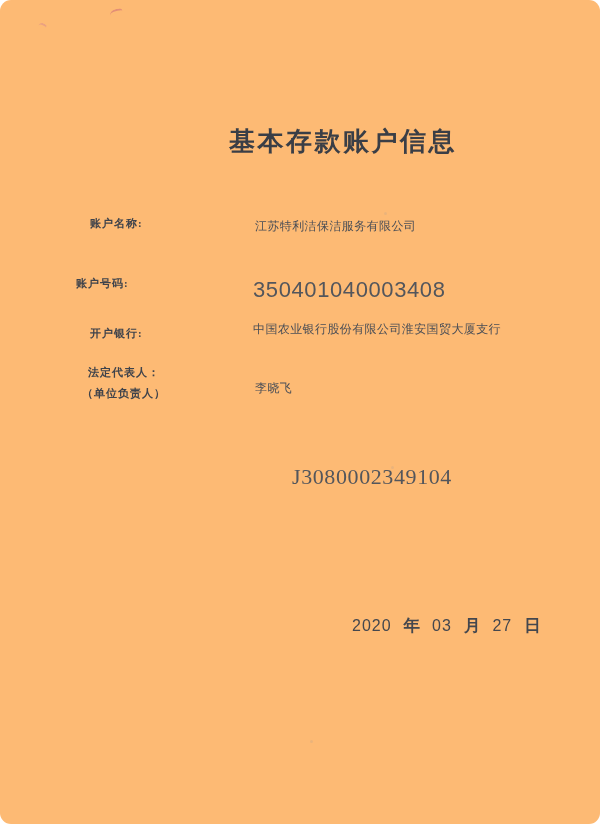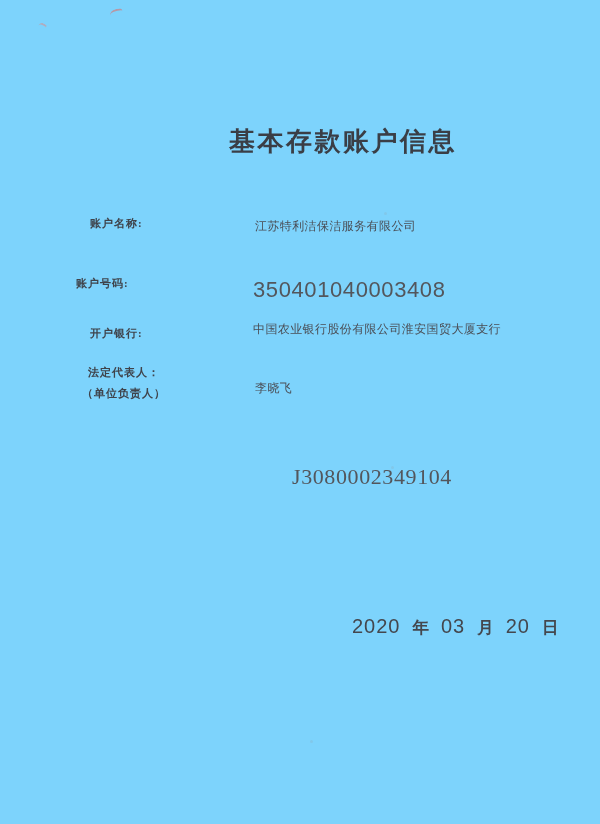--- a/index.html
+++ b/index.html
@@ -4,24 +4,25 @@
 <style>
   html, body {
     margin: 0;
     padding: 0;
     background: #ffffff;
   }
   #scan-page {
     position: relative;
     width: 600px;
     height: 824px;
-    background: #7dd3fc;
+    background: #fdba74;
     overflow: hidden;
     font-family: "Liberation Serif", "DejaVu Serif", serif;
     color: #45494f;
+    border-radius: 11px;
   }
 
   
   .doc-title {
     position: absolute;
     left: 229px;
     top: 124px;
     font-size: 26px;
     font-weight: bold;
     letter-spacing: 2.5px;
@@ -67,21 +68,21 @@
     left: 352px;
     top: 615px;
     display: inline-flex;
     align-items: baseline;
     gap: 12px;
     color: #44474e;
     white-space: nowrap;
   }
   .date-num {
     font-family: "Liberation Sans", "DejaVu Sans", sans-serif;
-    font-size: 20px;
+    font-size: 16px;
     letter-spacing: 1px;
   }
   .date-unit {
     font-size: 16.5px;
     font-weight: 600;
   }
 
   
   .ink-mark {
     position: absolute;
@@ -141,17 +142,17 @@
   <div class="field-label" style="left:88px; top:365px;">法定代表人：</div>
   <div class="field-value-cn" style="left:255px; top:380px; font-size:12px;">李晓飞</div>
 
   <div class="field-value-num" style="left:292px; top:464px;font-family:Liberation Serif, serif;">J3080002349104</div>
 
   <div class="date-line">
     <span class="date-num">2020</span>
     <span class="date-unit">年</span>
     <span class="date-num">03</span>
     <span class="date-unit">月</span>
-    <span class="date-num">20</span>
+    <span class="date-num">27</span>
     <span class="date-unit">日</span>
   </div>
 
 </div>
 
 </body></html>

